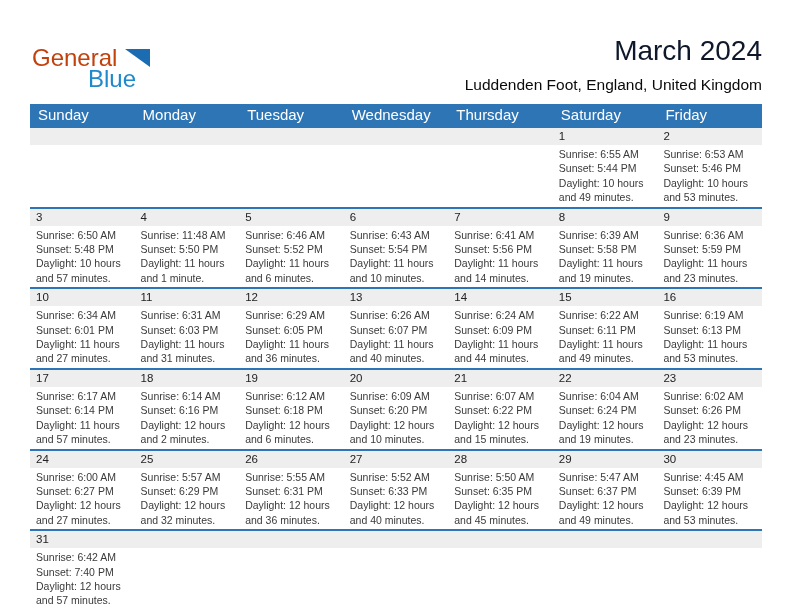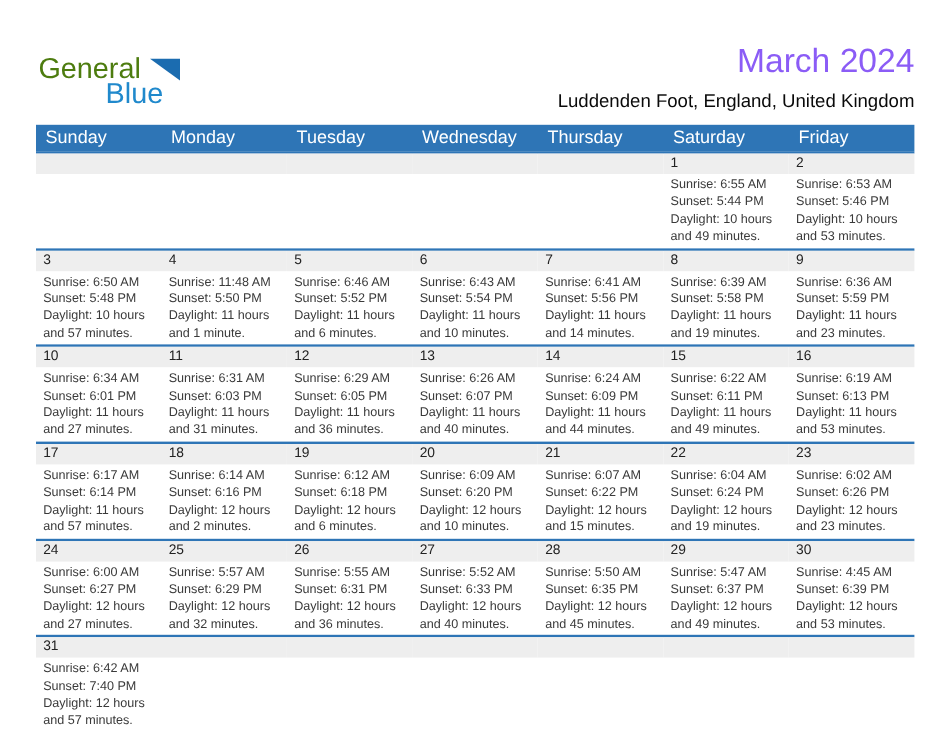--- a/index.html
+++ b/index.html
@@ -5,35 +5,35 @@
   html, body { margin: 0; padding: 0; background: #ffffff; }
   body {
     width: 792px; height: 612px; overflow: hidden; position: relative;
     font-family: "Liberation Sans", sans-serif;
     -webkit-font-smoothing: antialiased;
   }
   
   .logo { position: absolute; left: 32px; top: 44px; width: 130px; height: 50px; }
   .logo-general {
     position: absolute; left: 0; top: 0;
-    font-size: 24px; color: #4d7c0f; letter-spacing: 0px;
+    font-size: 24px; color: #c2410c; letter-spacing: 0px;
   }
   .logo-triangle {
     position: absolute; left: 93px; top: 5px;
     width: 0; height: 0;
     border-top: 18px solid #1B6CB0;
     border-left: 25px solid transparent;
   }
   .logo-blue {
     position: absolute; left: 56px; top: 21px;
     font-size: 24px; color: #2089CC;
   }
   
   .titles { position: absolute; right: 30px; top: 34px; text-align: right; }
-  .month-title { font-size: 28px; color: #8b5cf6; line-height: 34px; }
+  .month-title { font-size: 28px; color: #0f172a; line-height: 34px; }
   .location-subtitle { font-size: 15.5px; color: #0a0a0a; margin-top: 8px; margin-left: 36px; }
   
   .calendar { position: absolute; left: 30px; top: 104px; width: 732px; }
   .weekday-header {
     display: grid; grid-template-columns: repeat(7, 1fr);
     background: #2E75B6; height: 22px;
   }
   .weekday-header .hcell {
     color: #ffffff; font-size: 15px; line-height: 22px;
     padding-left: 8px; overflow: hidden; white-space: nowrap;

